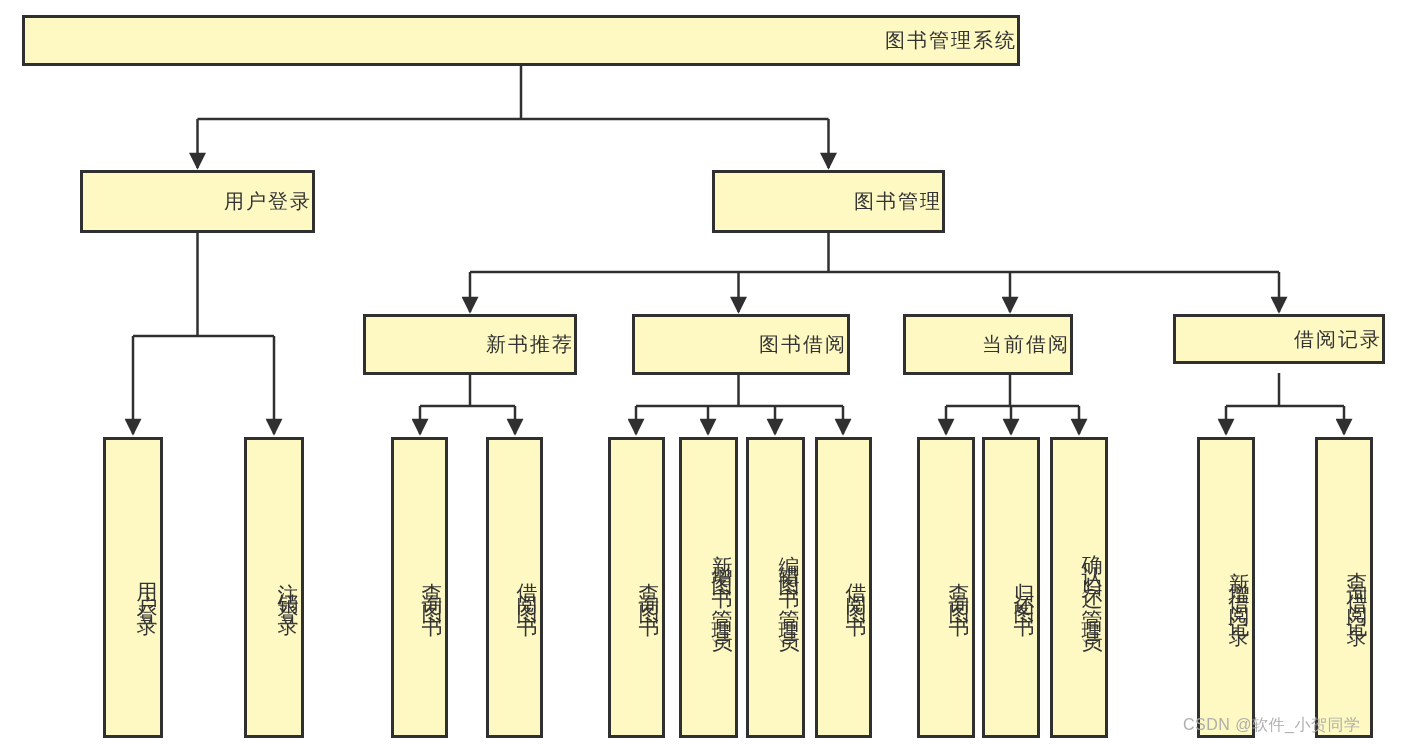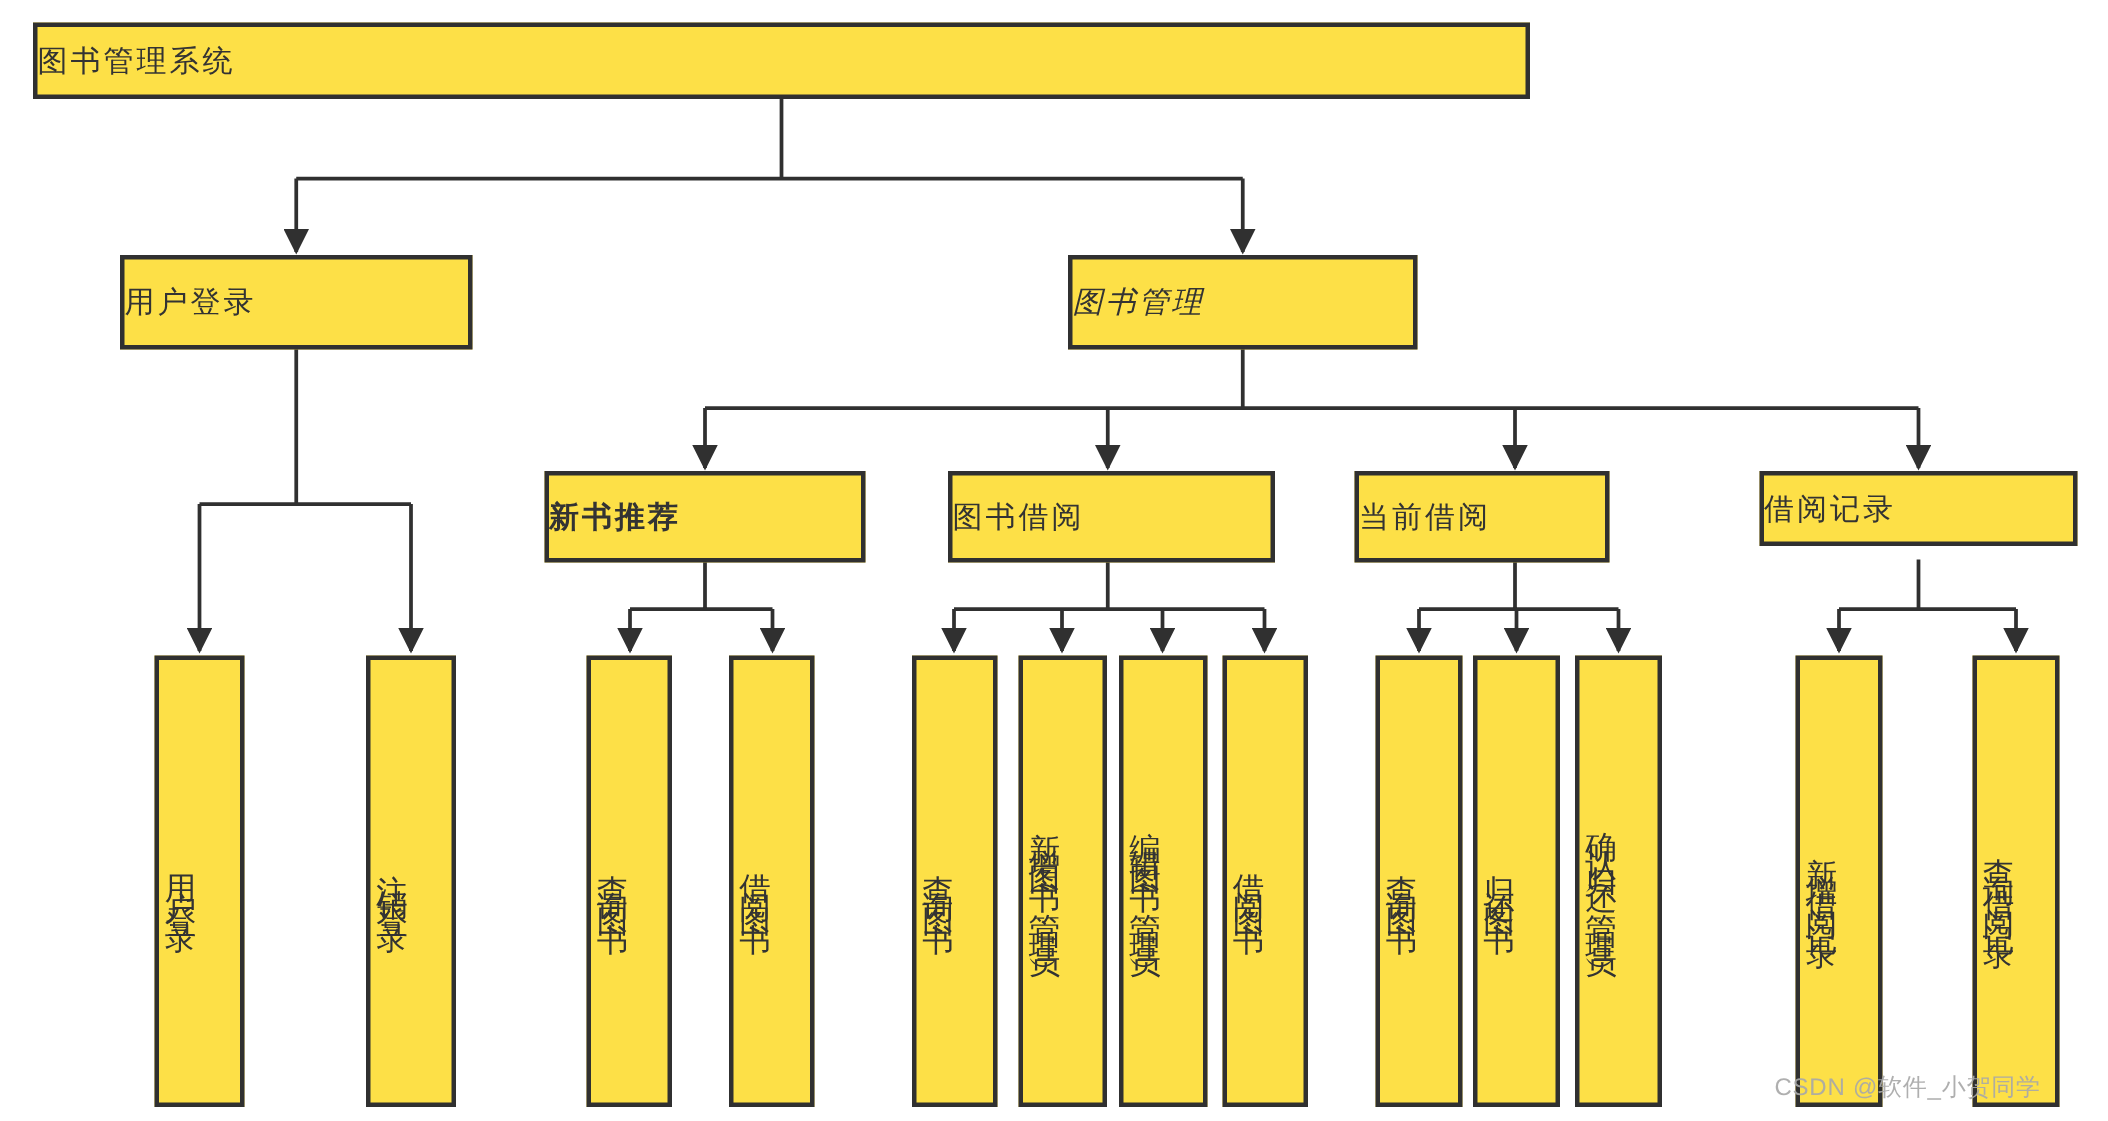--- a/index.html
+++ b/index.html
@@ -14,25 +14,25 @@
   .connectors {
     position: absolute;
     left: 0; top: 0;
     width: 1405px; height: 747px;
     z-index: 1;
   }
   .node {
     position: absolute;
     box-sizing: border-box;
     border: 3px solid #303030;
-    background: #fde047;
+    background: #fef9c3;
     color: #333333;
     display: flex;
     align-items: center;
-    justify-content: flex-start;
+    justify-content: flex-end;
     z-index: 2;
   }
   .h-node { font-size: 20px; letter-spacing: 2px; }
   .root-node { font-size: 20px; letter-spacing: 2px; }
   .v-node { font-size: 21px; }
   .v-node .v-text {
     writing-mode: vertical-rl;
     text-orientation: mixed;
     letter-spacing: 11px;
     line-height: 1.25;
@@ -110,25 +110,25 @@
     </g>
   </svg>
 
   <div class="node root-node" style="left:22px; top:15px; width:998px; height:51px;">
     <span>图书管理系统</span>
   </div>
 
   <div class="node h-node" style="left:80px; top:170px; width:235px; height:63px;">
     <span>用户登录</span>
   </div>
-  <div class="node h-node" style="left:712px; top:170px; width:233px; height:63px;font-style:italic;">
+  <div class="node h-node" style="left:712px; top:170px; width:233px; height:63px;">
     <span>图书管理</span>
   </div>
 
-  <div class="node h-node" style="left:363px; top:314px; width:214px; height:61px;font-weight:bold;">
+  <div class="node h-node" style="left:363px; top:314px; width:214px; height:61px;">
     <span>新书推荐</span>
   </div>
   <div class="node h-node" style="left:632px; top:314px; width:218px; height:61px;">
     <span>图书借阅</span>
   </div>
   <div class="node h-node" style="left:903px; top:314px; width:170px; height:61px;">
     <span>当前借阅</span>
   </div>
   <div class="node h-node" style="left:1173px; top:314px; width:212px; height:50px;">
     <span>借阅记录</span>

